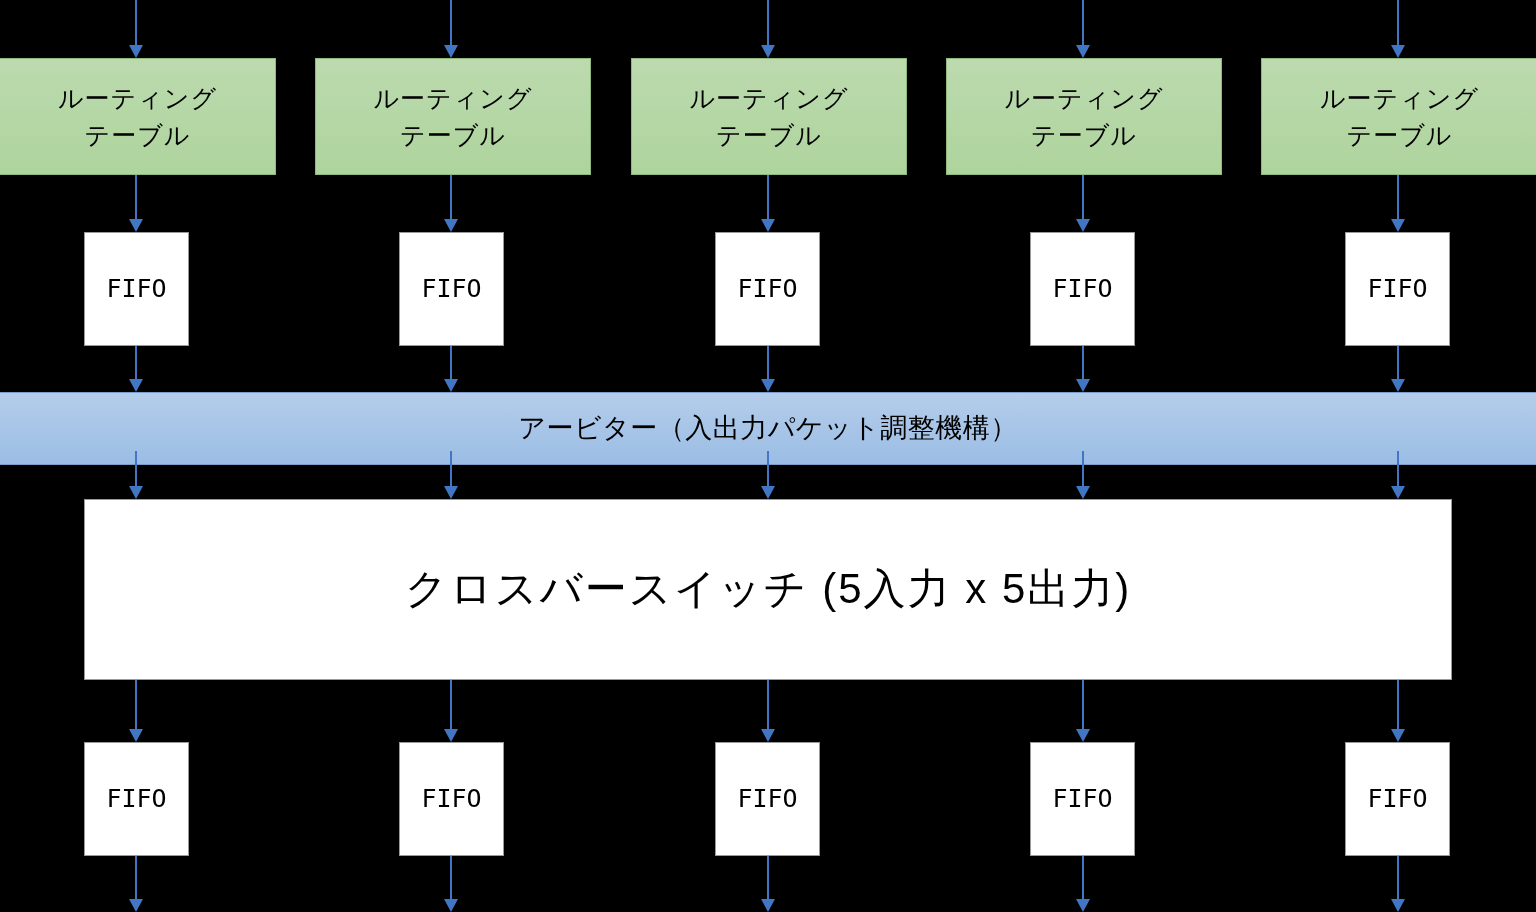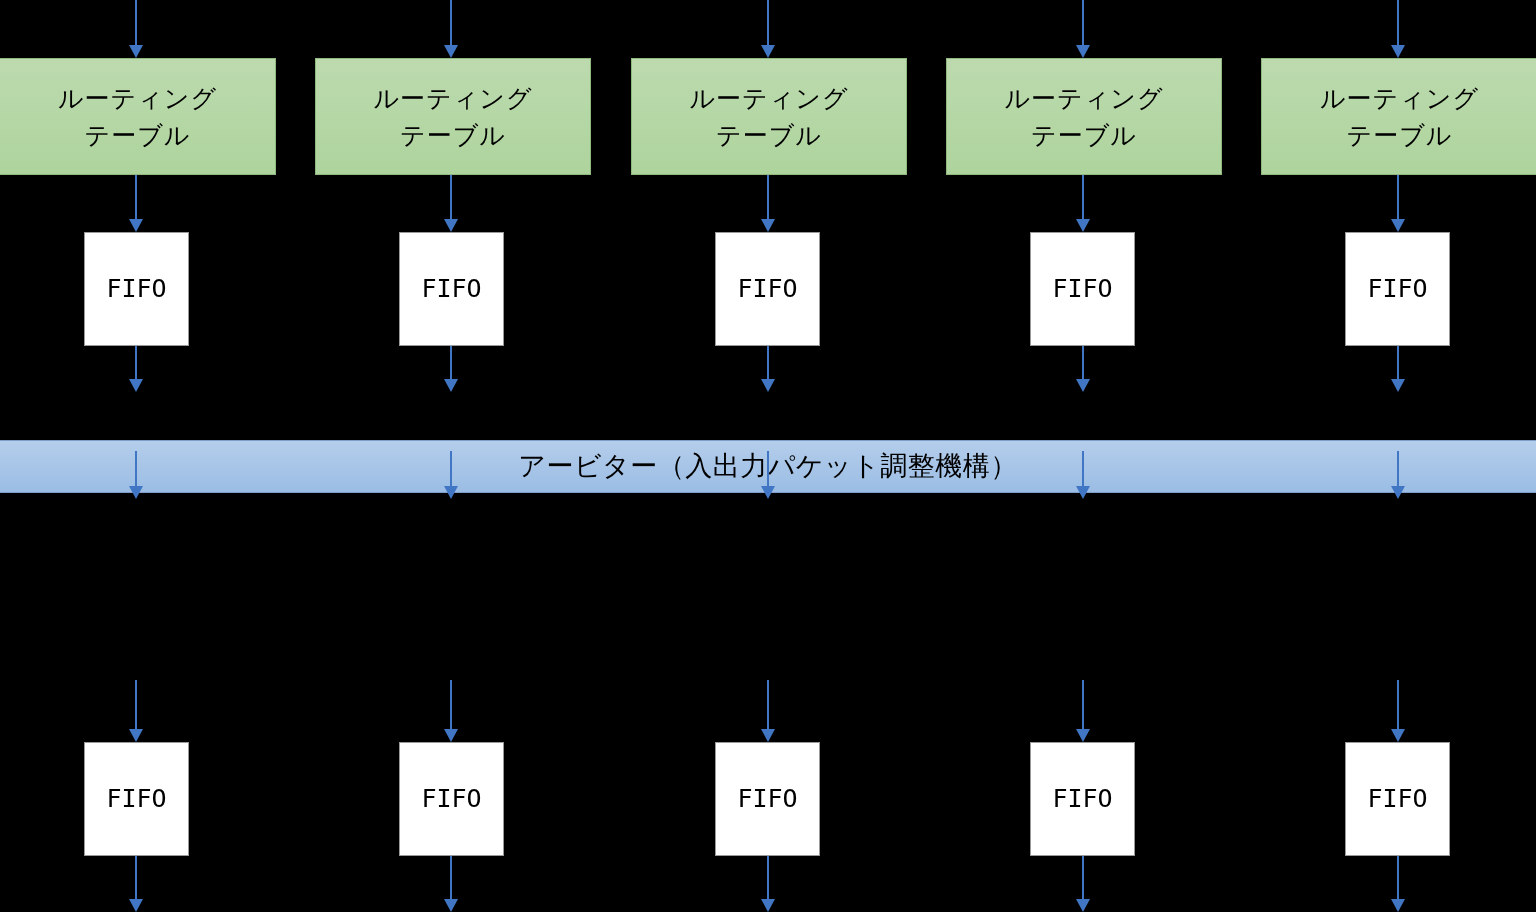--- a/index.html
+++ b/index.html
@@ -159,21 +159,21 @@
   </div>
   <div class="arrow" style="left:1083px; top:346px;">
     <div class="shaft" style="height:33px;"></div>
     <div class="head" style="top:33px;"></div>
   </div>
   <div class="arrow" style="left:1398px; top:346px;">
     <div class="shaft" style="height:33px;"></div>
     <div class="head" style="top:33px;"></div>
   </div>
 
-  <div class="box arbiter-box" style="left:0px; top:392px; width:1536px; height:53px;margin-top:48px;">アービター（入出力パケット調整機構）</div>
+  <div class="box arbiter-box" style="left:0px; top:392px; width:1536px; height:73px;">アービター（入出力パケット調整機構）</div>
 
   <div class="arrow" style="left:136px; top:451px;">
     <div class="shaft" style="height:35px;"></div>
     <div class="head" style="top:35px;"></div>
   </div>
   <div class="arrow" style="left:451px; top:451px;">
     <div class="shaft" style="height:35px;"></div>
     <div class="head" style="top:35px;"></div>
   </div>
   <div class="arrow" style="left:768px; top:451px;">
@@ -182,20 +182,21 @@
   </div>
   <div class="arrow" style="left:1083px; top:451px;">
     <div class="shaft" style="height:35px;"></div>
     <div class="head" style="top:35px;"></div>
   </div>
   <div class="arrow" style="left:1398px; top:451px;">
     <div class="shaft" style="height:35px;"></div>
     <div class="head" style="top:35px;"></div>
   </div>
 
+  <div class="box crossbar-box" style="left:84px; top:499px; width:1368px; height:181px;">クロスバースイッチ (5入力 x 5出力)</div>
 
   <div class="arrow" style="left:136px; top:680px;">
     <div class="shaft" style="height:49px;"></div>
     <div class="head" style="top:49px;"></div>
   </div>
   <div class="arrow" style="left:451px; top:680px;">
     <div class="shaft" style="height:49px;"></div>
     <div class="head" style="top:49px;"></div>
   </div>
   <div class="arrow" style="left:768px; top:680px;">

